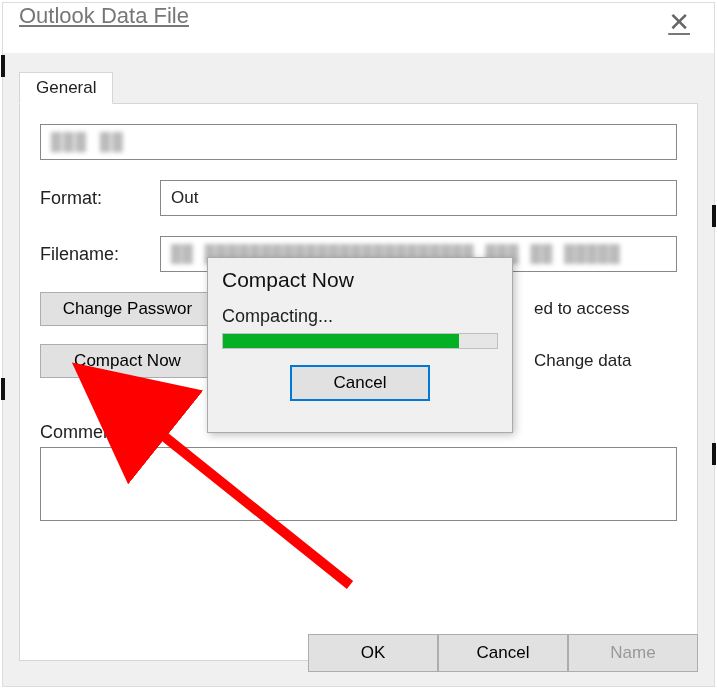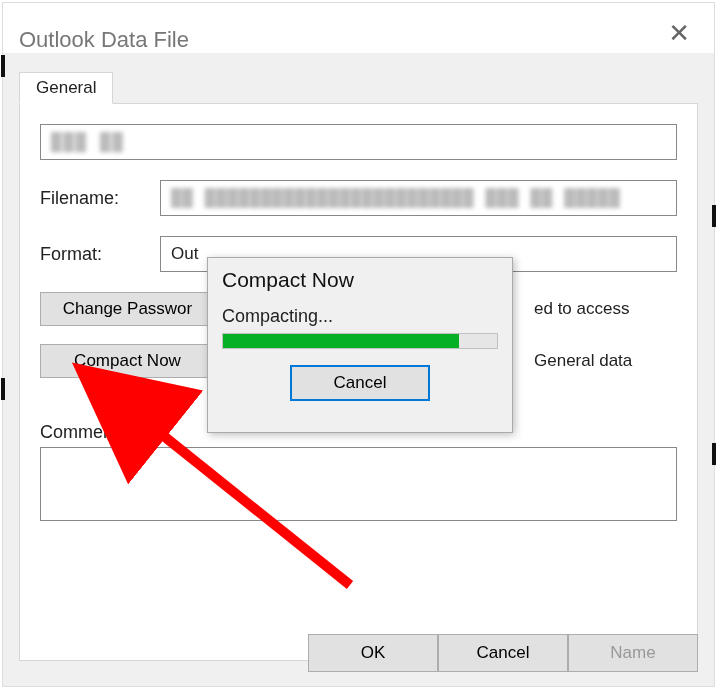--- a/index.html
+++ b/index.html
@@ -20,25 +20,26 @@
       width: 713px;
       height: 685px;
       border: 1px solid #ddd;
       position: relative;
       background: #fff;
       margin: 2px;
     }
     .titlebar {
       height: 50px;
       display: flex;
-      align-items: flex-end;
+      align-items: flex-start;
       justify-content: space-between;
       padding: 0 16px 0 16px;
       color: #777;
       font-size: 22px;
+      text-decoration: underline;
     }
     .titlebar .close {
       font-size: 26px;
       color: #666;
       cursor: pointer;
       padding: 4px 8px;
       font-weight: 300;
     }
     .content-area {
       background: #f0f0f0;
@@ -222,41 +223,41 @@
 
       <div class="tab">General</div>
 
       <div class="form-row">
         <div class="text-input" style="display:flex;align-items:center;">
           <span style="color:#bbb;font-family:monospace;letter-spacing:2px;filter:blur(2px);">███  ██</span>
         </div>
       </div>
 
       <div class="form-row">
+        <div class="form-label">Format:</div>
+        <div class="text-input" style="display:flex;align-items:center;">
+          <span>Out</span>
+        </div>
+      </div>
+
+      <div class="form-row">
         <div class="form-label">Filename:</div>
         <div class="text-input" style="display:flex;align-items:center;">
           <span style="color:#bbb;font-family:monospace;letter-spacing:1px;filter:blur(2px);white-space:nowrap;overflow:hidden;">██ ████████████████████████ ███ ██  █████</span>
         </div>
       </div>
 
-      <div class="form-row">
-        <div class="form-label">Format:</div>
-        <div class="text-input" style="display:flex;align-items:center;">
-          <span>Out</span>
-        </div>
-      </div>
-
       <div class="btn-row">
         <div class="win-button">Change Passwor</div>
         <div class="btn-desc" style="margin-left:310px;">ed to access</div>
       </div>
 
       <div class="btn-row" style="margin-top:10px;">
         <div class="win-button">Compact Now</div>
-        <div class="btn-desc" style="margin-left:310px;">General data</div>
+        <div class="btn-desc" style="margin-left:310px;">Change data</div>
       </div>
 
       <div class="comment-area">
         <span class="comment-label">Comment</span>
         <textarea class="comment-box" style=""></textarea>
       </div>
 
     </div>
 
     <div class="dialog-buttons">

